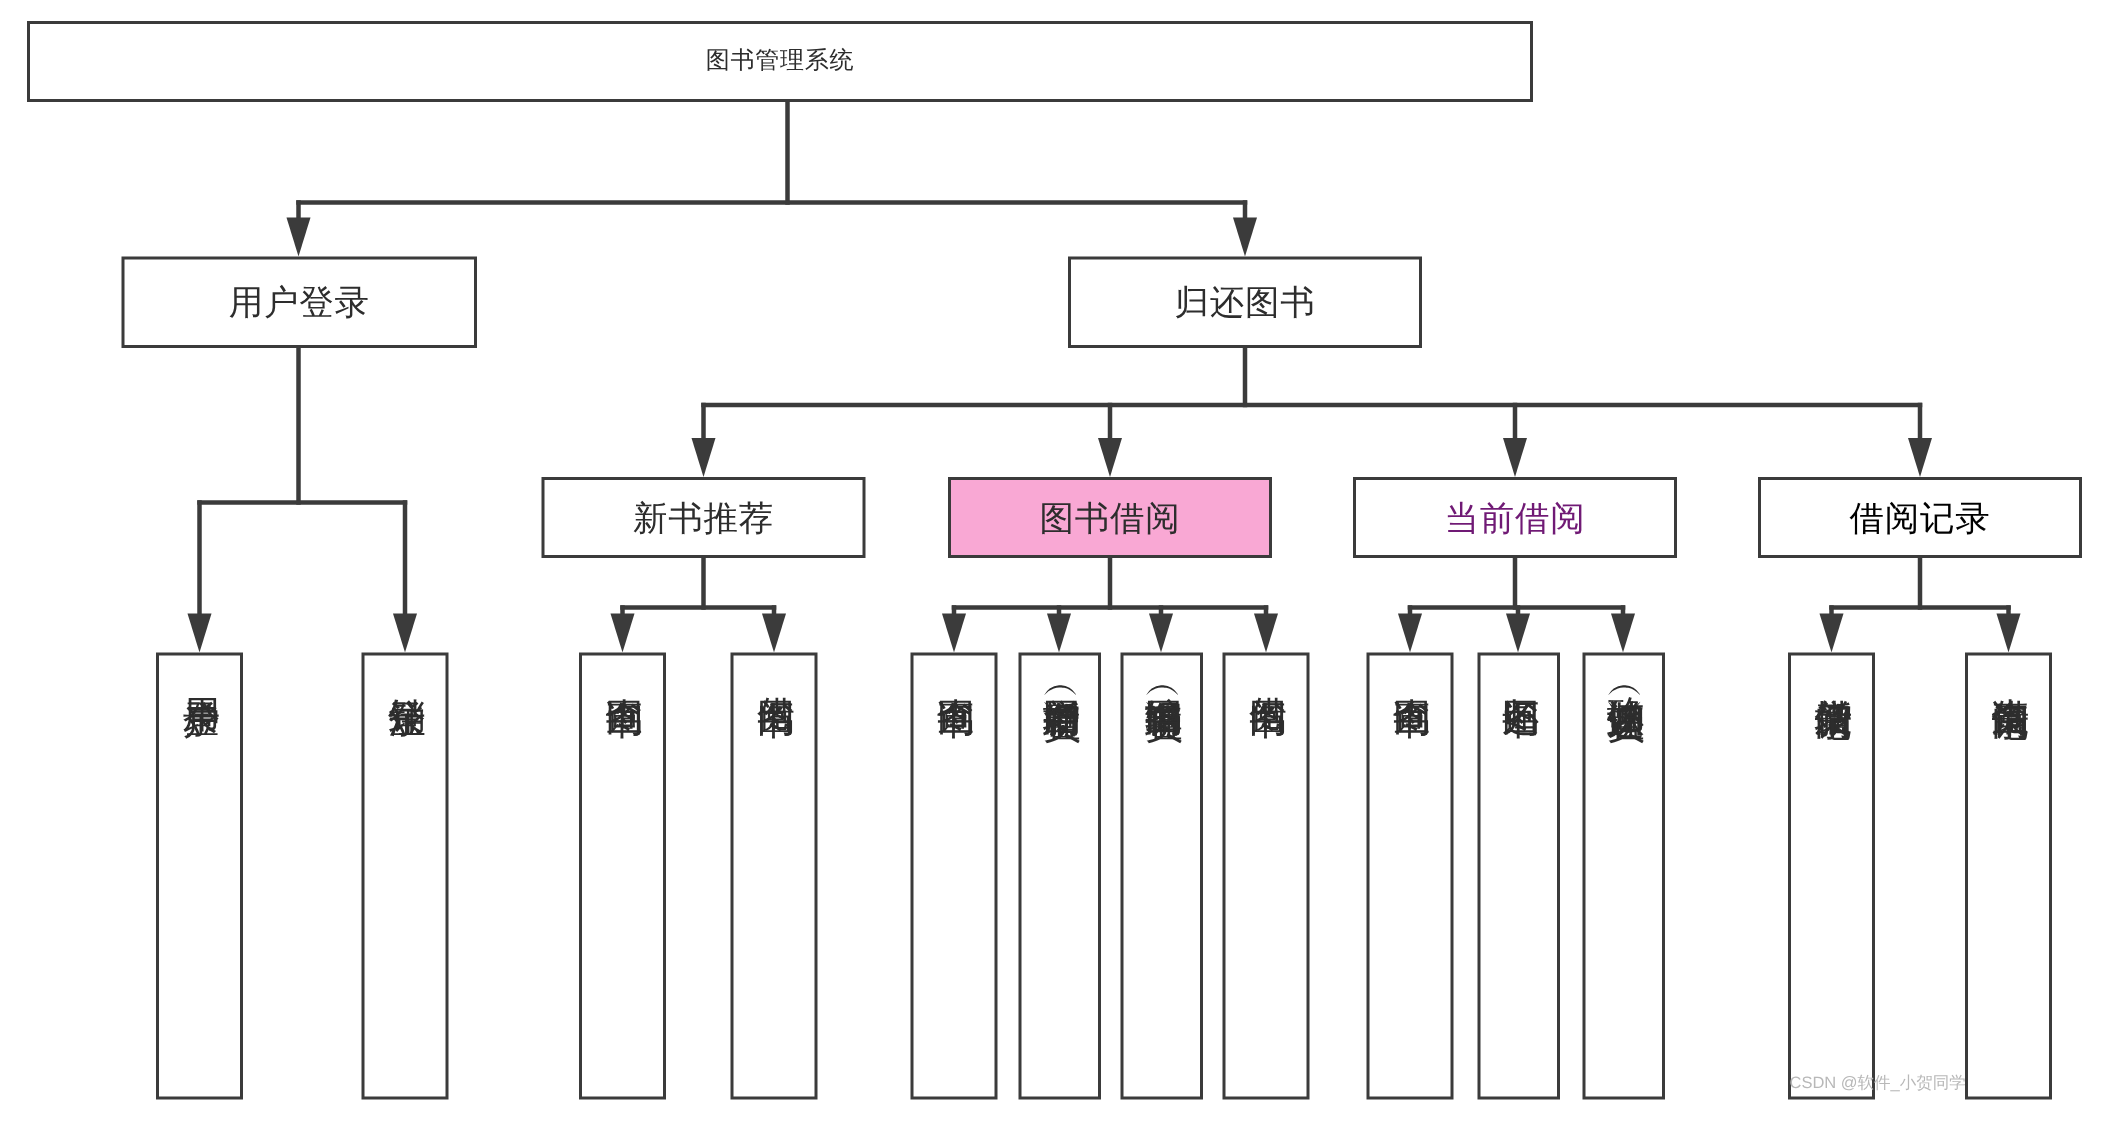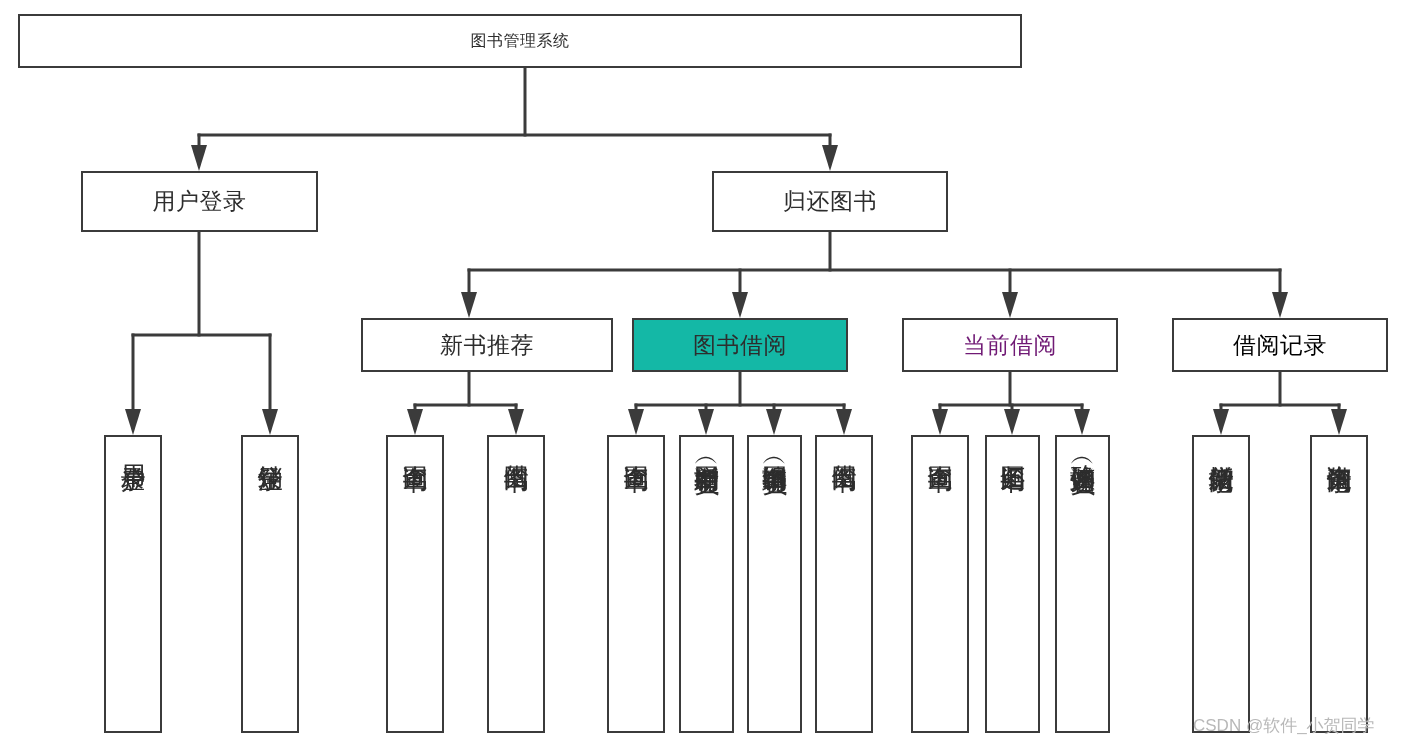--- a/index.html
+++ b/index.html
@@ -58,21 +58,21 @@
     writing-mode: vertical-rl;
     text-orientation: upright;
     font-size: 25px;
     line-height: 1.02;
     letter-spacing: 1px;
     text-align: left;
   }
   .watermark {
     position: absolute;
     color: #b8b8b8;
-    font-size: 17px;
+    font-size: 11px;
     font-family: "Liberation Sans", "DejaVu Sans", sans-serif;
     white-space: nowrap;
     user-select: none;
     pointer-events: none;
   }
 </style>
 </head>
 <body>
 
 <div id="diagram-root">
@@ -137,24 +137,24 @@
   <div id="node-layer">
       <div class="node-box horizontal root" style="left: 18px; top: 14px; width: 1004px; height: 54px; border-color: rgb(59, 59, 59); background: rgb(255, 255, 255);">
         <span class="node-label" style="color: rgb(45, 45, 45);">图书管理系统</span>
       </div>
       <div class="node-box horizontal" style="left: 81px; top: 171px; width: 237px; height: 61px; border-color: rgb(59, 59, 59); background: rgb(255, 255, 255);">
         <span class="node-label" style="color: rgb(45, 45, 45);">用户登录</span>
       </div>
       <div class="node-box horizontal" style="left: 712px; top: 171px; width: 236px; height: 61px; border-color: rgb(59, 59, 59); background: rgb(255, 255, 255);">
         <span class="node-label" style="color: rgb(45, 45, 45);">归还图书</span>
       </div>
-      <div class="node-box horizontal" style="left: 361px; top: 318px; width: 252px; height: 54px; border-color: rgb(59, 59, 59); background: rgb(255, 255, 255);">
+      <div class="node-box horizontal" style="left: 361px; top: 318px; width: 216px; height: 54px; border-color: rgb(59, 59, 59); background: rgb(255, 255, 255);">
         <span class="node-label" style="color: rgb(45, 45, 45);">新书推荐</span>
       </div>
-      <div class="node-box horizontal" style="left: 632px; top: 318px; width: 216px; height: 54px; border-color: rgb(59, 59, 59); background: #14b8a6;">
+      <div class="node-box horizontal" style="left: 632px; top: 318px; width: 216px; height: 54px; border-color: rgb(59, 59, 59); background: #f9a8d4;">
         <span class="node-label" style="color: rgb(45, 45, 45);">图书借阅</span>
       </div>
       <div class="node-box horizontal" style="left: 902px; top: 318px; width: 216px; height: 54px; border-color: rgb(59, 59, 59); background: rgb(255, 255, 255);">
         <span class="node-label" style="color: #701a75;">当前借阅</span>
       </div>
       <div class="node-box horizontal" style="left: 1172px; top: 318px; width: 216px; height: 54px; border-color: rgb(59, 59, 59); background: rgb(255, 255, 255);">
         <span class="node-label" style="color: #000000;">借阅记录</span>
       </div>
       <div class="node-box vertical" style="left: 104px; top: 435px; width: 58px; height: 298px; border-color: rgb(59, 59, 59); background: rgb(255, 255, 255);">
         <span class="node-label" style="color: rgb(45, 45, 45);">用户登录</span>

